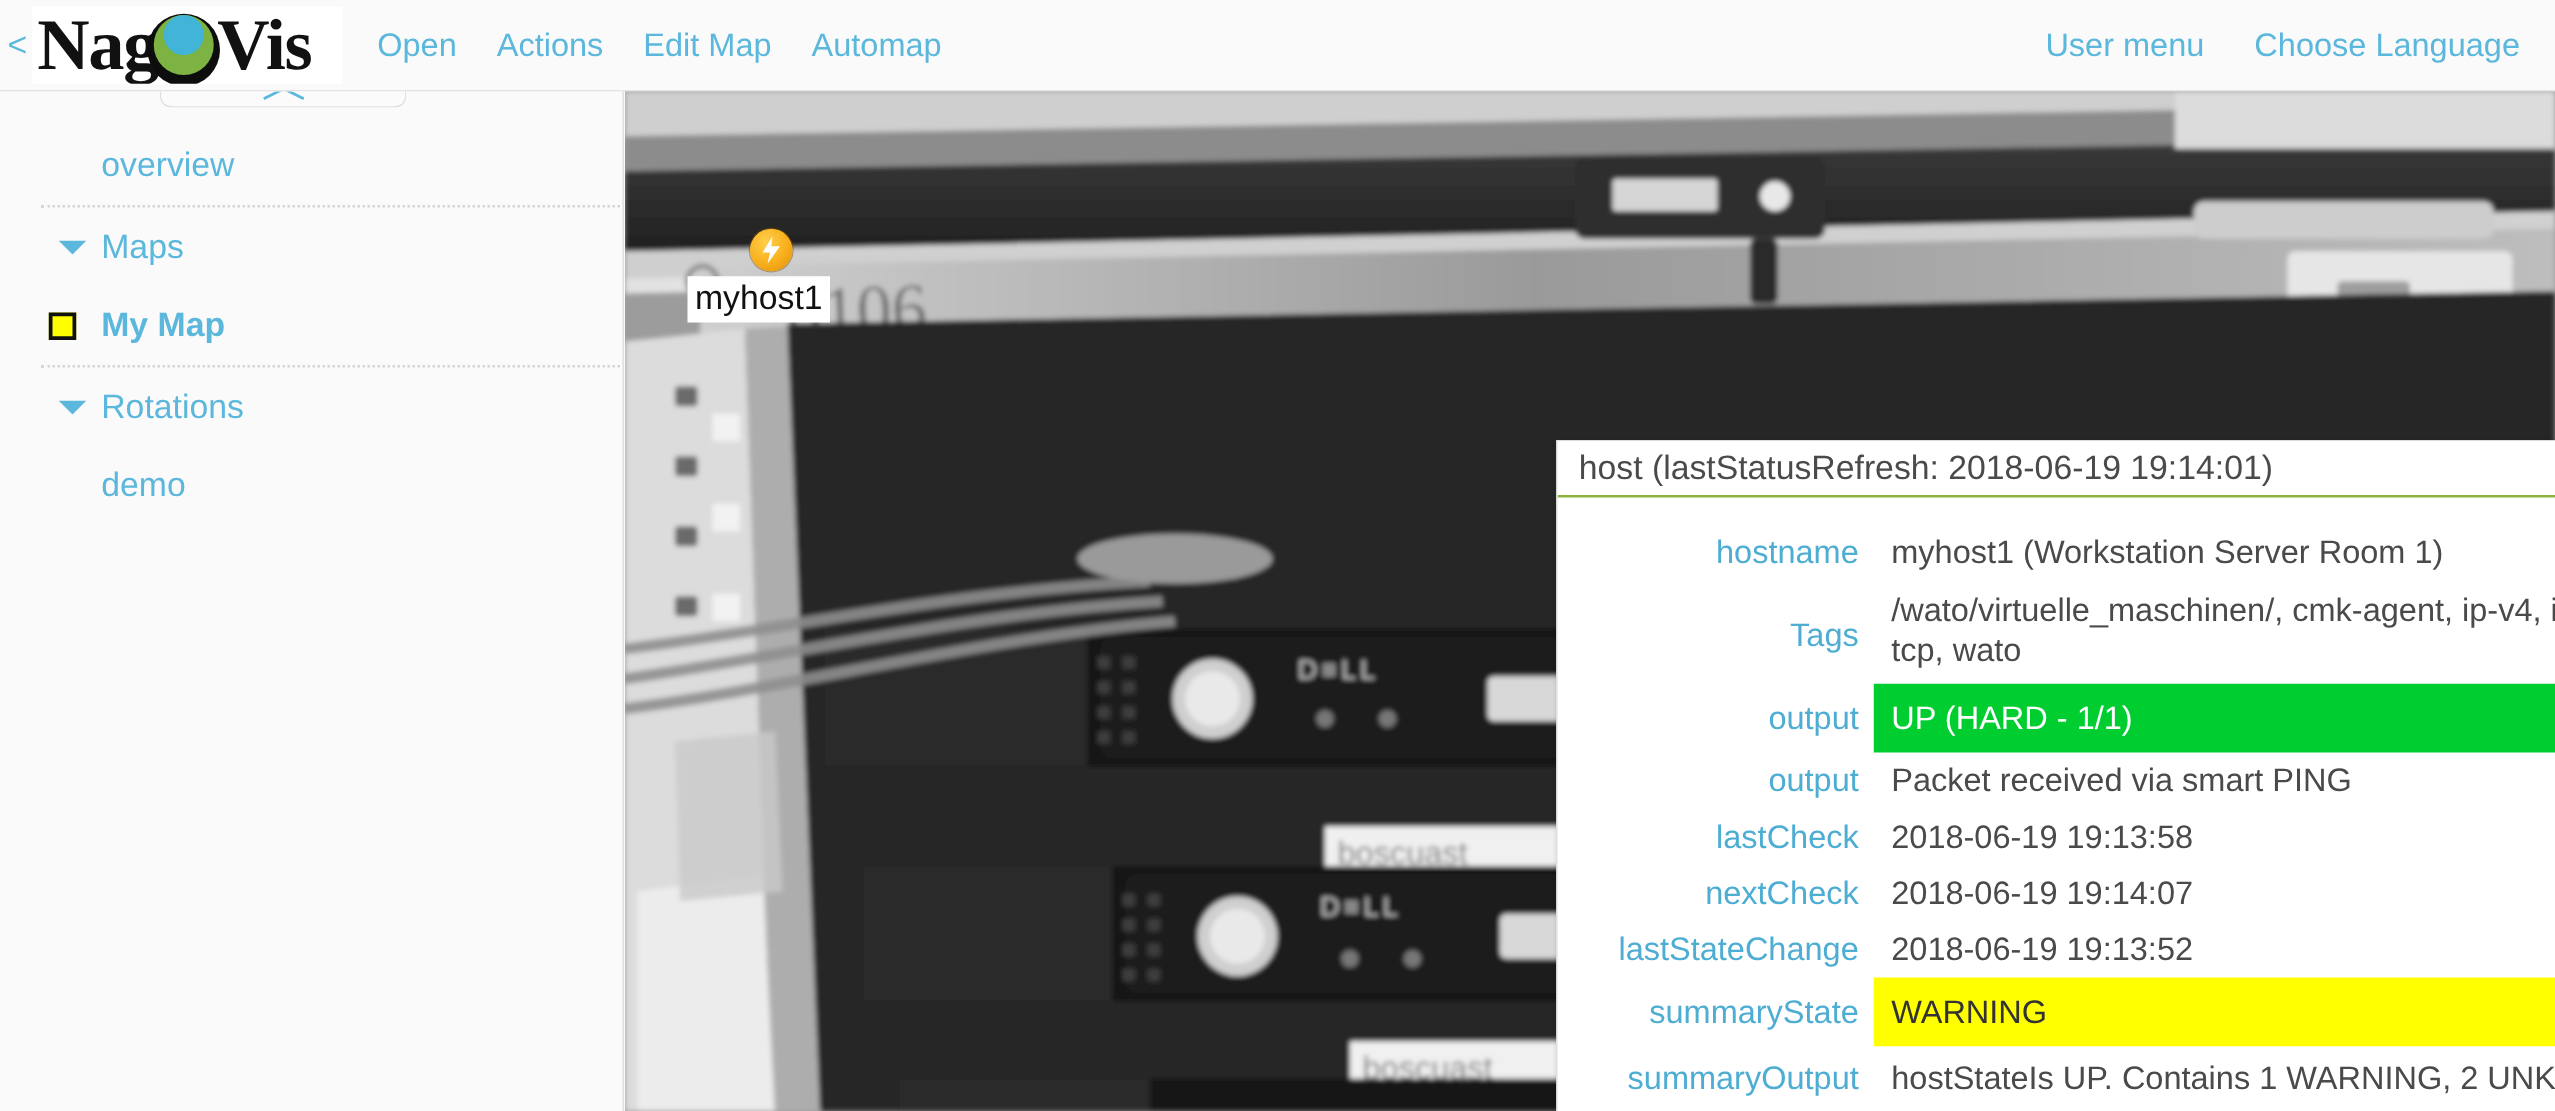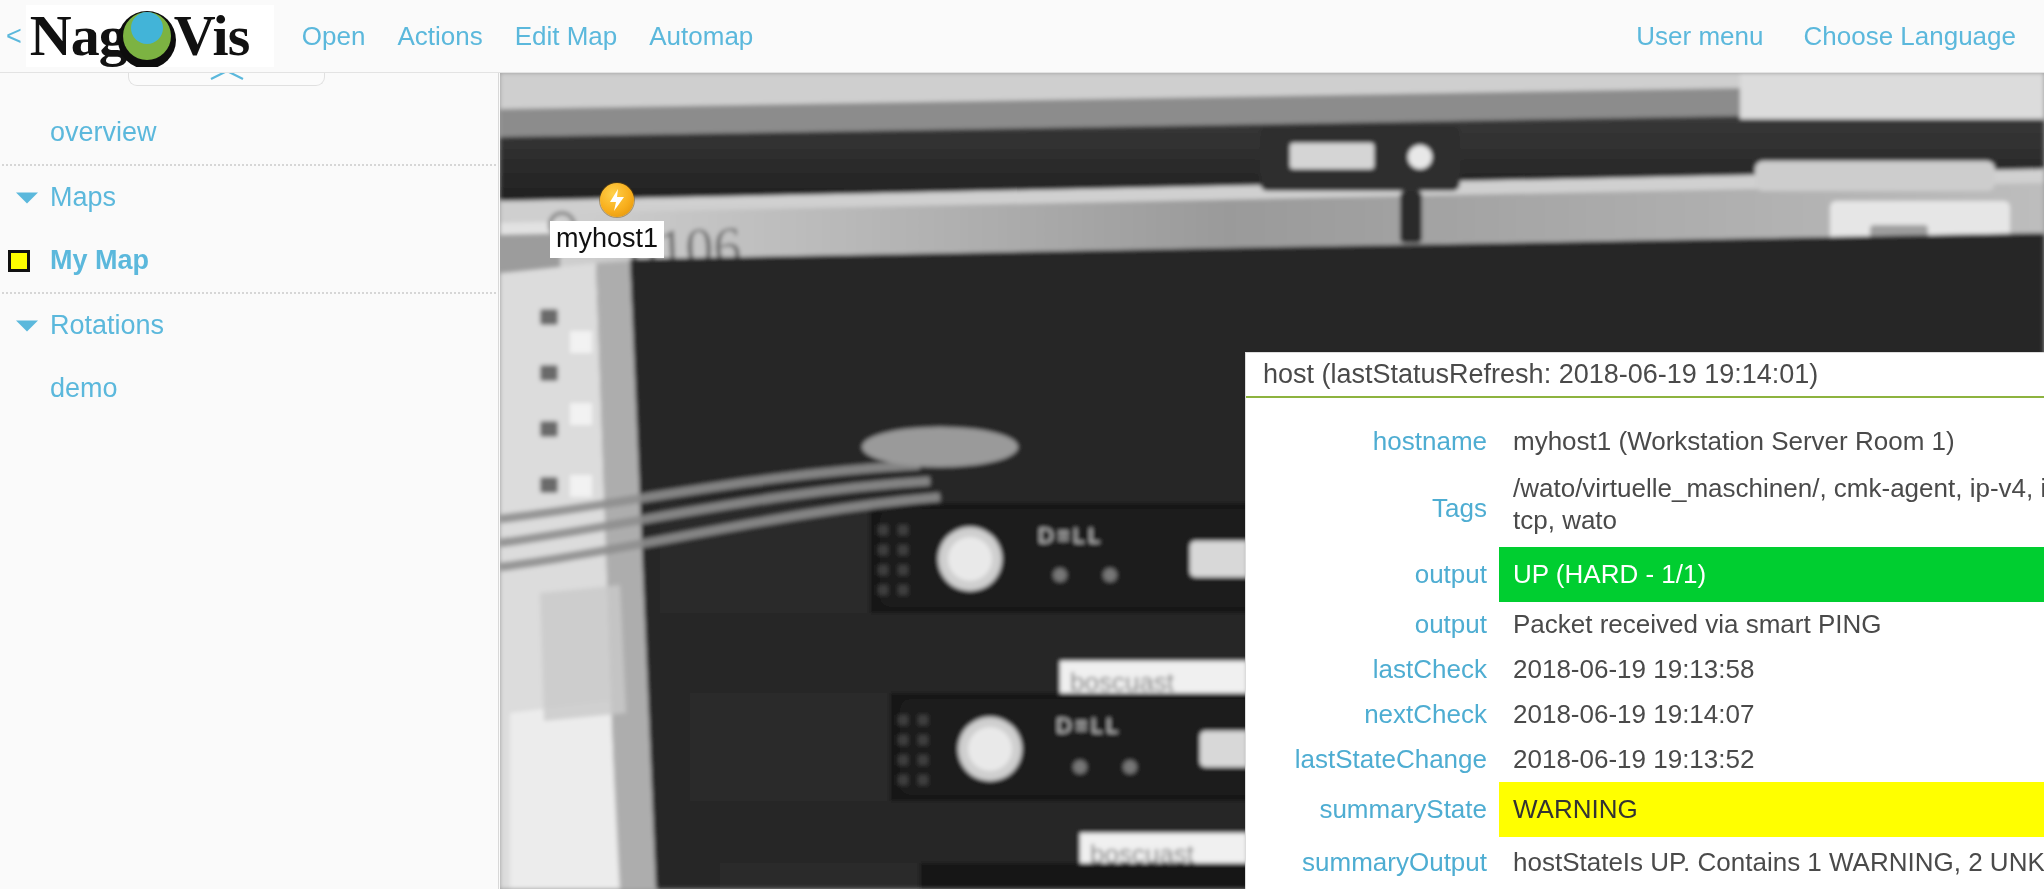--- a/index.html
+++ b/index.html
@@ -147,21 +147,21 @@
     justify-content: center;
     padding-bottom: 4px;
     cursor: pointer;
   }
   #sidebar-toggle .chev {
     display: block;
     width: 36px;
     height: 12px;
   }
 
-  .snav-section { padding-top: 0; }
+  .snav-section { padding-top: 0; padding-left: 31px; }
 
   .snav-item {
     position: relative;
     height: 63px;
     display: flex;
     align-items: center;
     padding-left: 50px;
     cursor: pointer;
   }
   .snav-item .snav-label {

